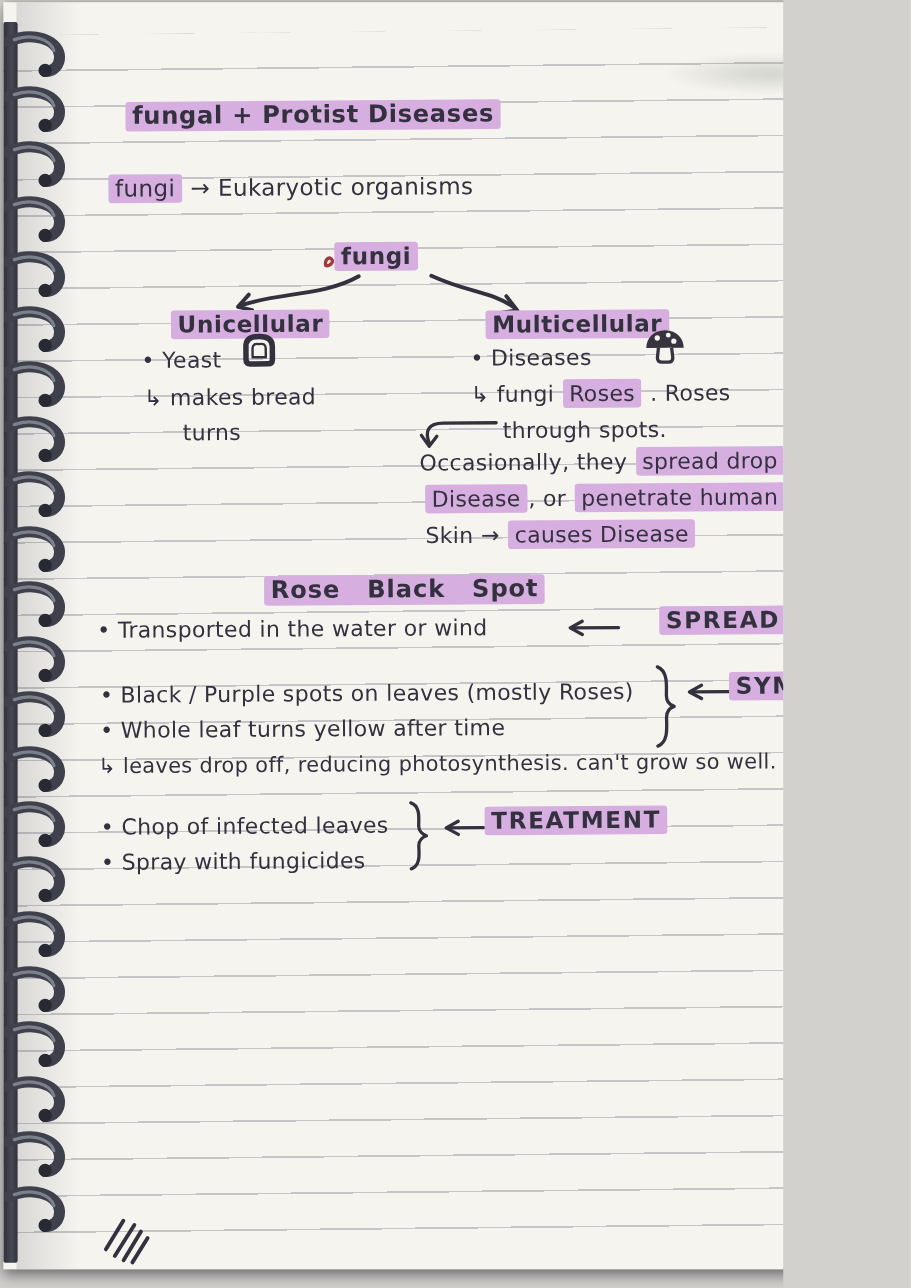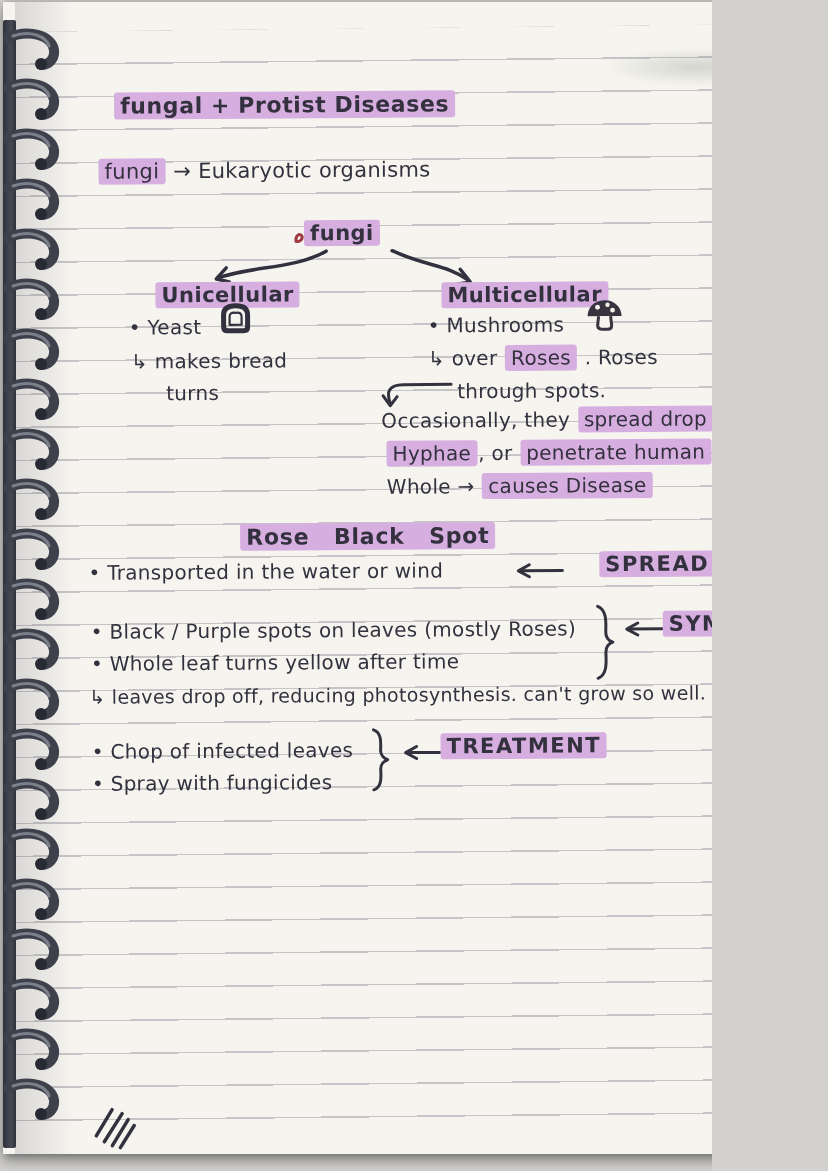--- a/index.html
+++ b/index.html
@@ -97,49 +97,49 @@
       <svg class="sketch" style="position:absolute;left:213px;top:301px" width="36" height="34" viewBox="0 0 36 34">
         <path style="stroke-width:5" d="M6 13 Q6 4 18 4 Q30 4 30 13 L30 25 Q30 29 26 29 L10 29 Q6 29 6 25 Z"></path>
         <path style="stroke-width:2.2" d="M12 15 Q12 10 18 11 Q24 10 24 15 L24 23 L12 23 Z"></path>
       </svg>
       <div class="t" style="left:126px;top:348px">↳ makes bread</div>
       <div class="t" style="left:161px;top:380px">turns</div>
 
       <div class="t branchlabel" style="left:436px;top:284px">
         <span class="hl">Multicellular</span>
       </div>
-      <div class="t" style="left:423px;top:314px">• Mushrooms</div>
+      <div class="t" style="left:423px;top:314px">• Diseases</div>
       <svg style="position:absolute;left:580px;top:299px" width="40" height="38" viewBox="0 0 40 38">
         <path d="M20 3 C9 3 3 11 3 19 L37 19 C37 11 31 3 20 3 Z" fill="#37343f"></path>
         <circle cx="13" cy="10" r="2.4" fill="#f6f4ef"></circle>
         <circle cx="23" cy="7.5" r="2.2" fill="#f6f4ef"></circle>
         <circle cx="28" cy="13" r="2.4" fill="#f6f4ef"></circle>
         <path d="M14 19 L13 28 Q13 32 17 32 L23 32 Q27 32 27 28 L26 19" fill="#f6f4ef" stroke="#37343f" stroke-width="3"></path>
       </svg>
       <div class="t" style="left:423px;top:347px">
-        <span>↳ over</span>
+        <span>↳ fungi</span>
         <span class="hl">Roses</span>
         <span>. Roses</span>
       </div>
       <svg class="sketch stroke3" style="position:absolute;left:370px;top:377px" width="80" height="40" viewBox="0 0 80 40">
         <path d="M76 8 H28 C14 8 11 15 15 26"></path>
         <path d="M8 19 L15 29 L22 20"></path>
       </svg>
       <div class="t" style="left:452px;top:380px">through spots.</div>
 
       <div class="t" style="left:376px;top:409px">
         <span>Occasionally, they</span>
         <span class="hl">spread drop</span>
       </div>
       <div class="t" style="left:380px;top:442px">
-        <span class="hl">Hyphae</span><span>, or</span>
+        <span class="hl">Disease</span><span>, or</span>
         <span class="hl">penetrate human</span>
       </div>
       <div class="t" style="left:381px;top:475px">
-        <span>Whole</span>
+        <span>Skin</span>
         <span>→</span>
         <span class="hl">causes Disease</span>
       </div>
 
       <div class="t heading" style="left:233px;top:524px">
         <span class="hl">Rose Black Spot</span>
       </div>
 
       <div class="t" style="left:82px;top:559px">• Transported in the water or wind</div>
       <svg class="sketch stroke3" style="position:absolute;left:506px;top:563px" width="52" height="18" viewBox="0 0 52 18">

